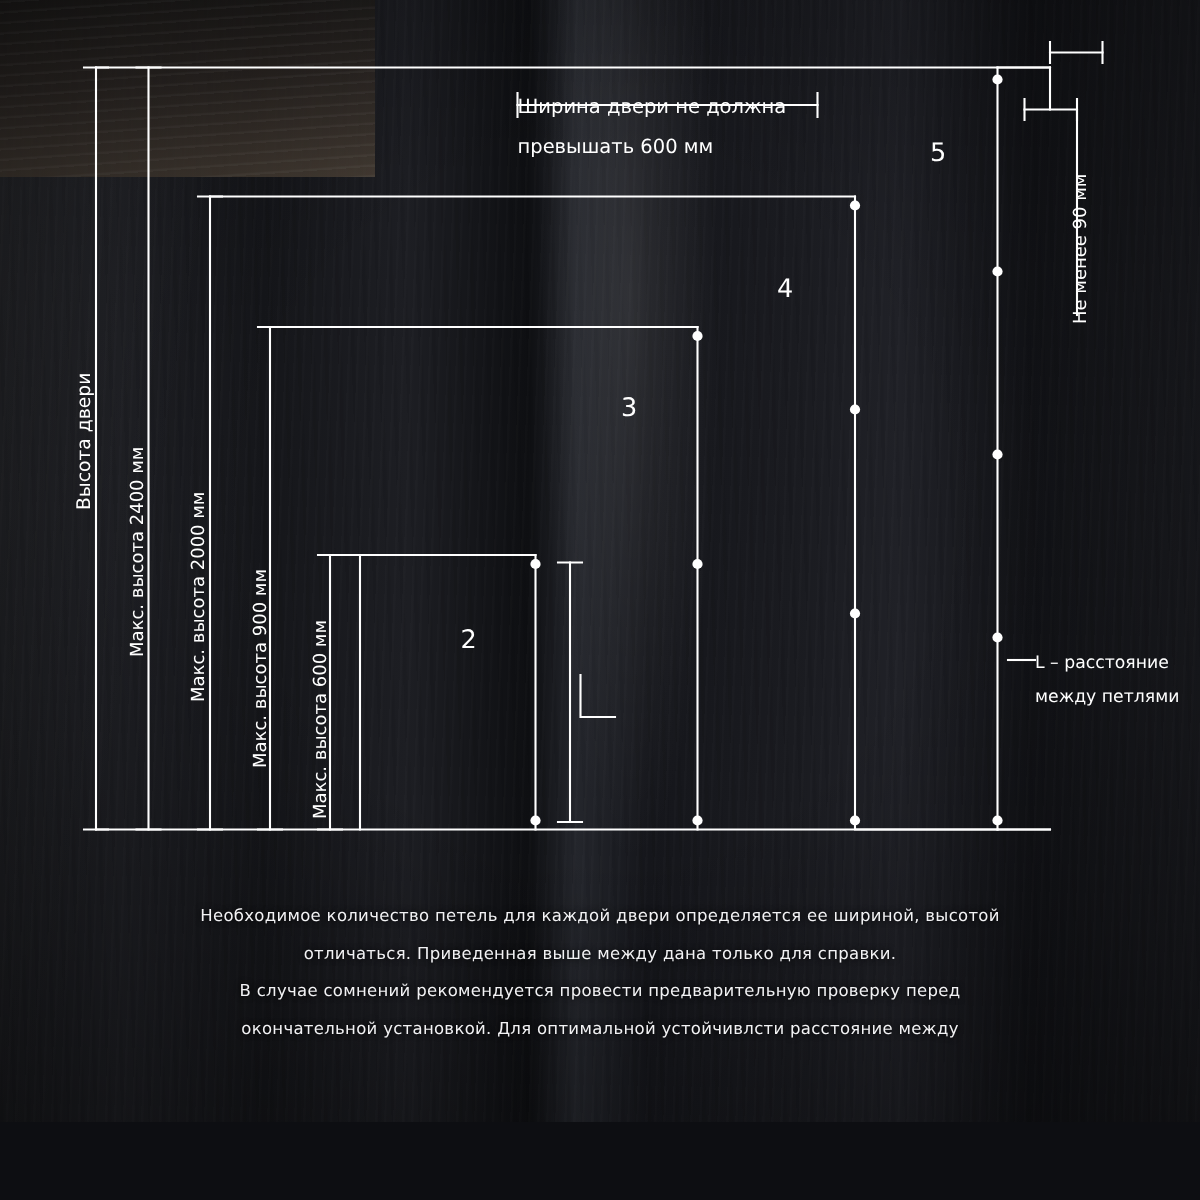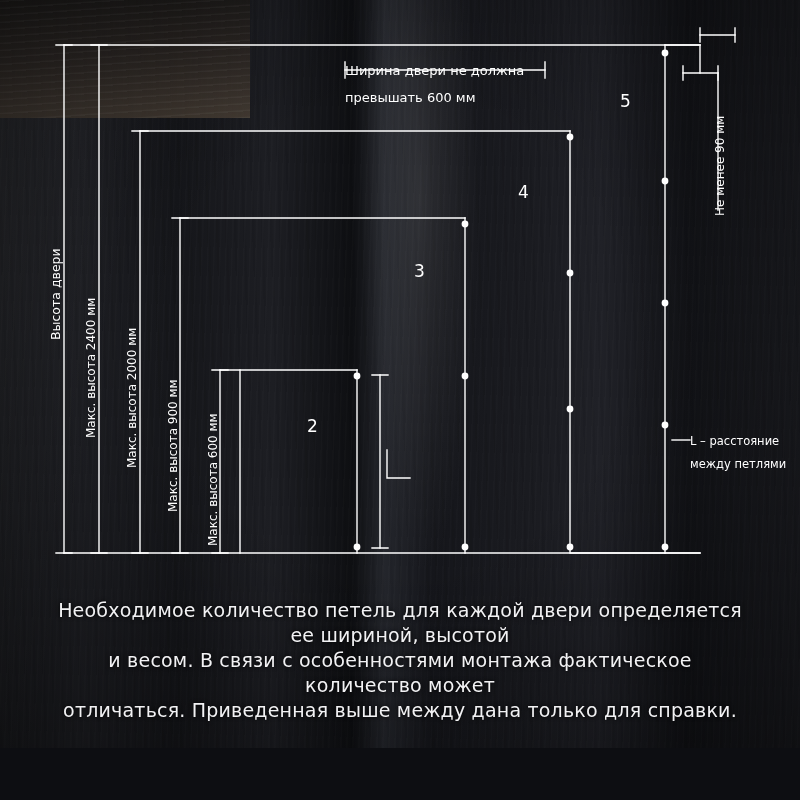--- a/index.html
+++ b/index.html
@@ -71,21 +71,21 @@
     width: 800px;
     height: 800px;
   }
 
   .caption {
     position: absolute;
     left: 0;
     right: 0;
     top: 598px;
     text-align: center;
-    font-size: 19px;
+    font-size: 11px;
     line-height: 25px;
     letter-spacing: .2px;
     color: #f2f2f4;
     text-shadow: 0 0 4px rgba(0,0,0,.9);
     padding: 0 56px;
     box-sizing: border-box;
   }
   .caption p { margin: 0; }
 </style>
 </head>
@@ -189,16 +189,17 @@
       <text transform="translate(95,438) rotate(-90)" font-size="12">Макс. высота 2400 мм</text>
       <text transform="translate(136,468) rotate(-90)" font-size="12">Макс. высота 2000 мм</text>
       <text transform="translate(177,512) rotate(-90)" font-size="12">Макс. высота 900 мм</text>
       <text transform="translate(217,546) rotate(-90)" font-size="12">Макс. высота 600 мм</text>
       <text transform="translate(724,216) rotate(-90)" font-size="12">Не менее 90 мм</text>
     </g>
   </svg>
 
   <div class="caption">
     <p>Необходимое количество петель для каждой двери определяется ее шириной, высотой</p>
-    <p>и весом. В связи с особенностями монтажа фактическое количество может</p>
     <p>отличаться. Приведенная выше между дана только для справки.</p>
+    <p>В случае сомнений рекомендуется провести предварительную проверку перед</p>
+    <p>окончательной установкой. Для оптимальной устойчивлсти расстояние между</p>
   </div>
 </div>
 
 </body></html>

